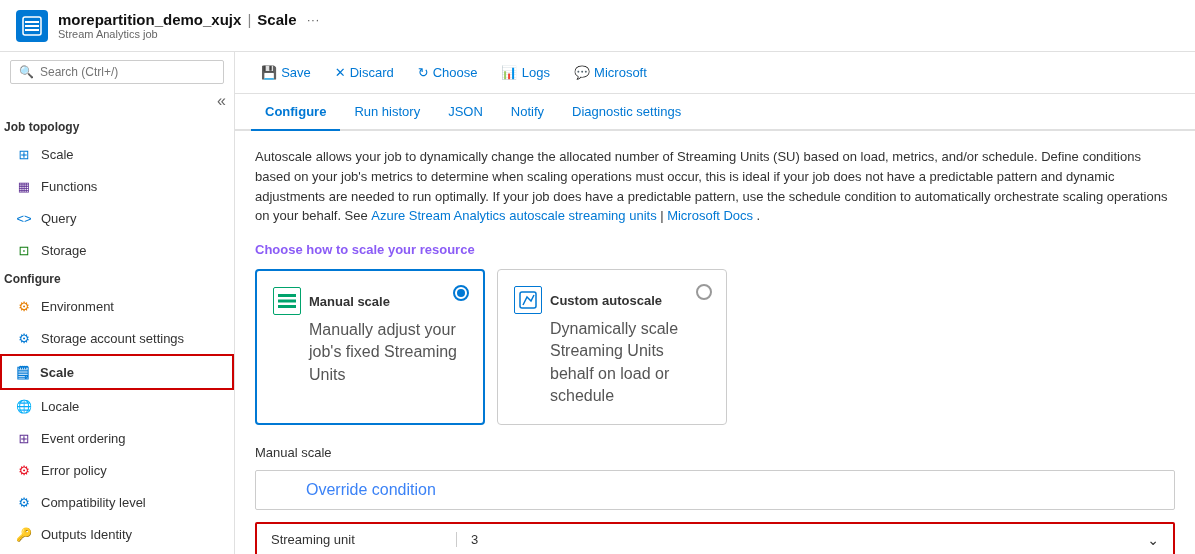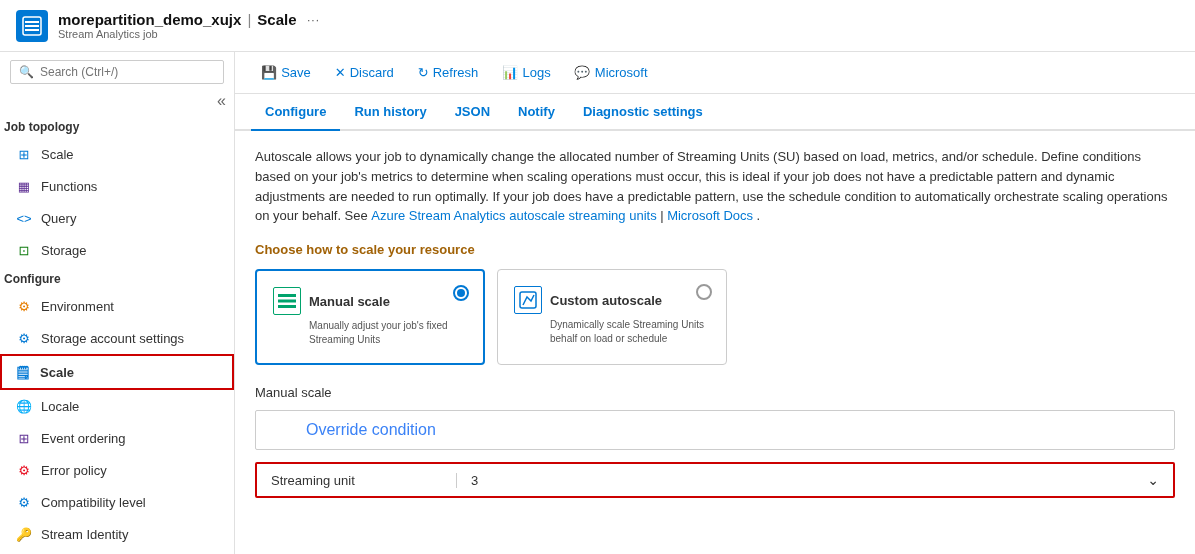--- a/index.html
+++ b/index.html
@@ -56,49 +56,49 @@
       display: flex; align-items: center; gap: 4px; padding: 5px 10px;
       background: none; border: none; cursor: pointer; color: #0078d4; font-size: 13px;
     }
 
     
     .tabs-bar {
       display: flex; border-bottom: 2px solid #e0e0e0; padding: 0 16px; background: #fff;
     }
     .tab {
       padding: 10px 14px; cursor: pointer; color: #0078d4; font-size: 13px;
-      border-bottom: 2px solid transparent; margin-bottom: -2px; white-space: nowrap; font-weight: bold;
+      border-bottom: 2px solid transparent; margin-bottom: -2px; white-space: nowrap;
     }
     .tab.active { border-bottom: 2px solid #0078d4; color: #0078d4; font-weight: 600; }
 
     
     .content-scroll { flex: 1; overflow-y: auto; padding: 16px 20px; }
 
     
     .info-text { font-size: 12.5px; color: #333; line-height: 1.5; margin-bottom: 16px; }
     .info-text a { color: #0078d4; text-decoration: none; }
 
     
-    .section-title { font-size: 13px; font-weight: 600; color: #a16207; margin-bottom: 12px; }
+    .section-title { font-size: 13px; font-weight: 600; color: #8b5cf6; margin-bottom: 12px; }
 
     .scale-options { display: flex; gap: 12px; margin-bottom: 20px; }
 
     .scale-card {
       border: 1px solid #ccc; border-radius: 4px; padding: 16px; width: 230px; cursor: pointer;
       display: flex; flex-direction: column; gap: 4px; position: relative;
     }
     .scale-card.selected { border: 2px solid #0078d4; }
     .scale-card .card-header { display: flex; align-items: center; gap: 8px; }
     .scale-card .card-icon {
       width: 28px; height: 28px; border: 1.5px solid #00a36c; border-radius: 2px;
       display: flex; align-items: center; justify-content: center; flex-shrink: 0;
     }
     .scale-card .card-icon.auto { border-color: #0078d4; }
     .scale-card .card-title { font-weight: 600; font-size: 13px; }
-    .scale-card .card-desc { font-size: 10px; color: #555; margin-left: 36px; line-height: 1.4; }
+    .scale-card .card-desc { font-size: 16px; color: #555; margin-left: 36px; line-height: 1.4; }
     .scale-card .radio { position: absolute; top: 14px; right: 14px; }
     .radio-circle {
       width: 16px; height: 16px; border-radius: 50%; border: 2px solid #0078d4;
       display: flex; align-items: center; justify-content: center;
     }
     .radio-circle.filled::after {
       content: ''; width: 8px; height: 8px; border-radius: 50%; background: #0078d4;
     }
     .radio-circle.empty { border-color: #999; }
 
@@ -213,38 +213,38 @@
     <div class="sidebar-item">
       <span class="icon icon-error">⚙</span>
       <span>Error policy</span>
     </div>
     <div class="sidebar-item">
       <span class="icon icon-compat">⚙</span>
       <span>Compatibility level</span>
     </div>
     <div class="sidebar-item">
       <span class="icon icon-managed">🔑</span>
-      <span>Stream Identity</span>
+      <span>Outputs Identity</span>
     </div>
   </div>
 
   <div class="content-area">
 
     <div class="toolbar">
       <button class="toolbar-btn">
         <span>💾</span>
         <span>Save</span>
       </button>
       <button class="toolbar-btn">
         <span>✕</span>
         <span>Discard</span>
       </button>
       <button class="toolbar-btn">
         <span>↻</span>
-        <span>Refresh</span>
+        <span>Choose</span>
       </button>
       <button class="toolbar-btn">
         <span>📊</span>
         <span>Logs</span>
       </button>
       <button class="toolbar-btn">
         <span>💬</span>
         <span>Microsoft</span>
       </button>
     </div>

